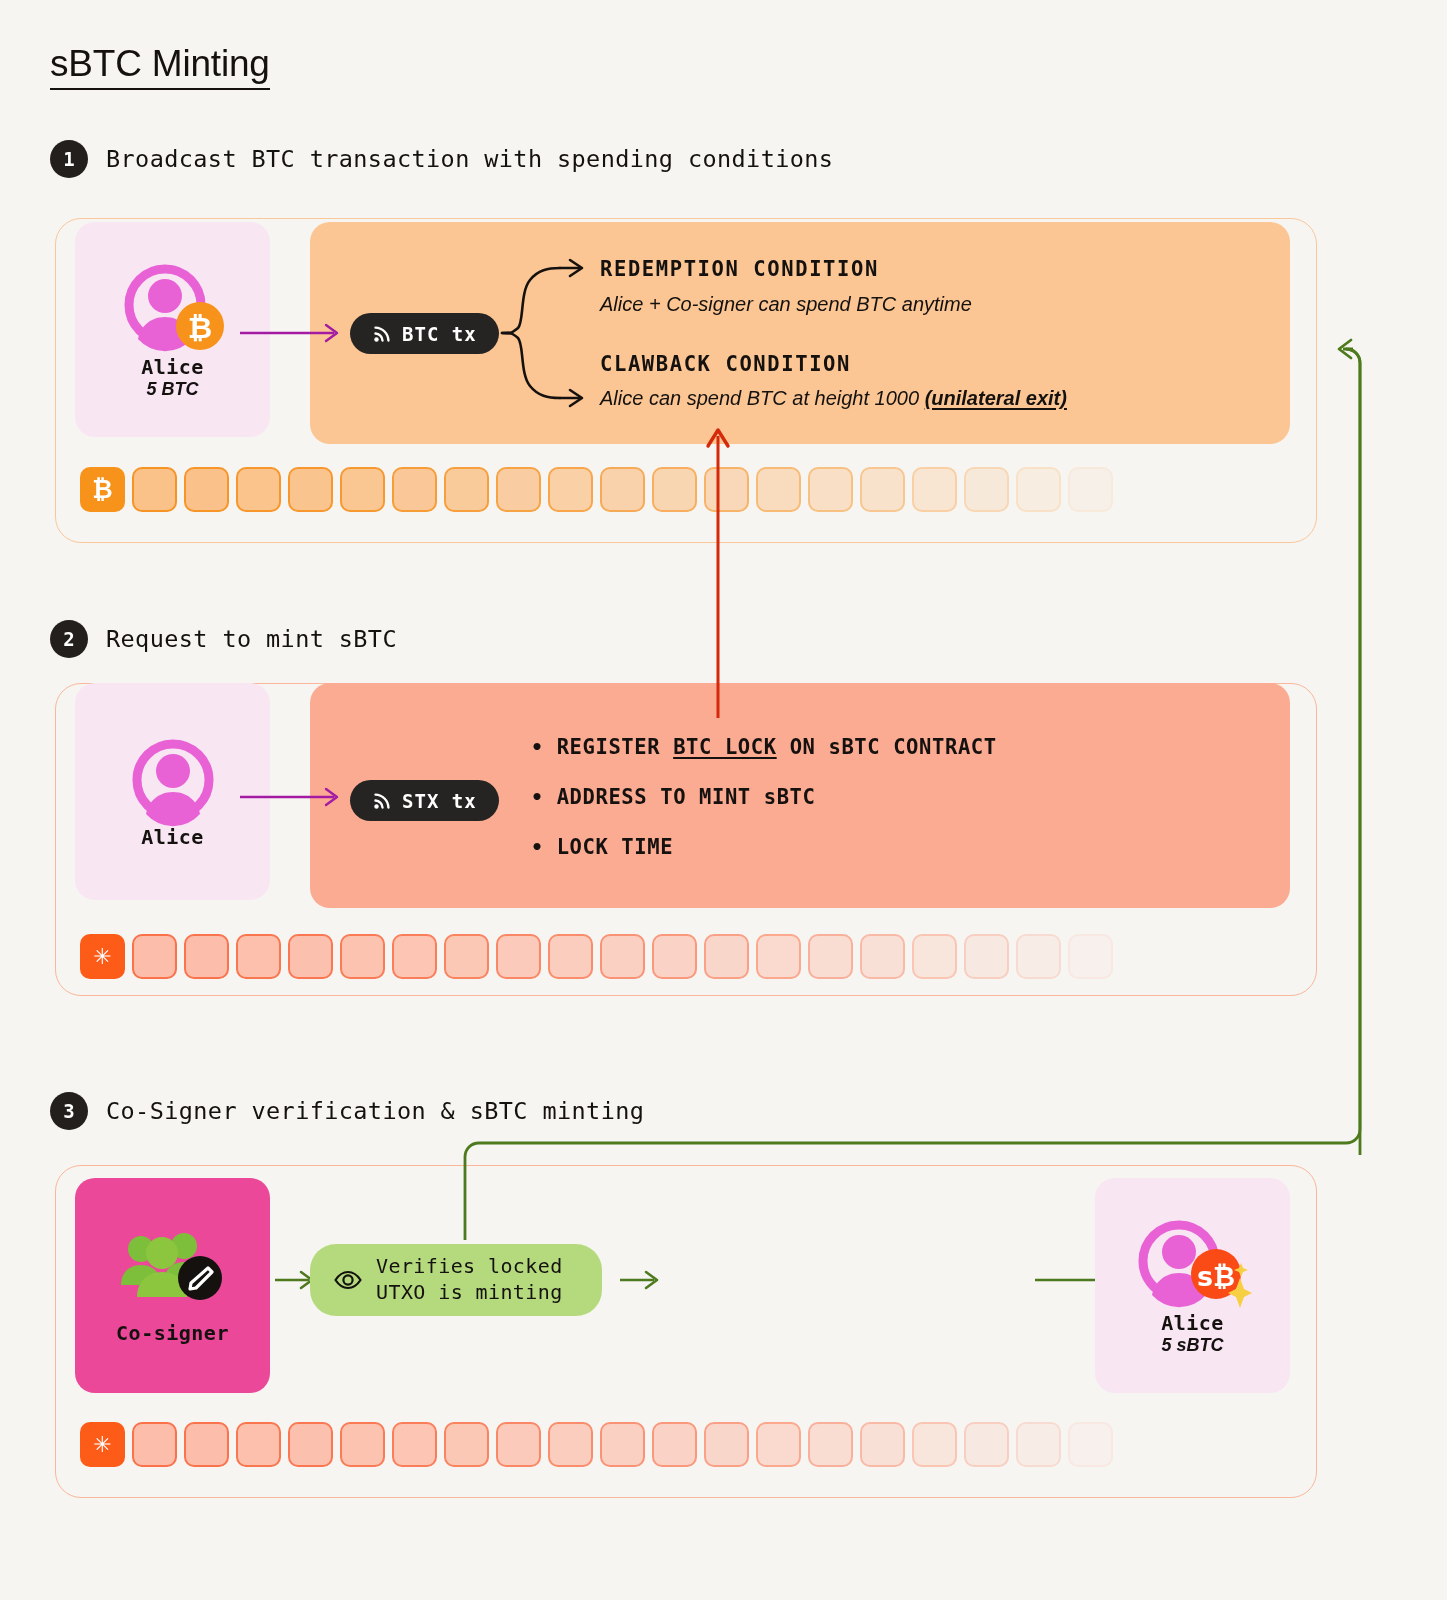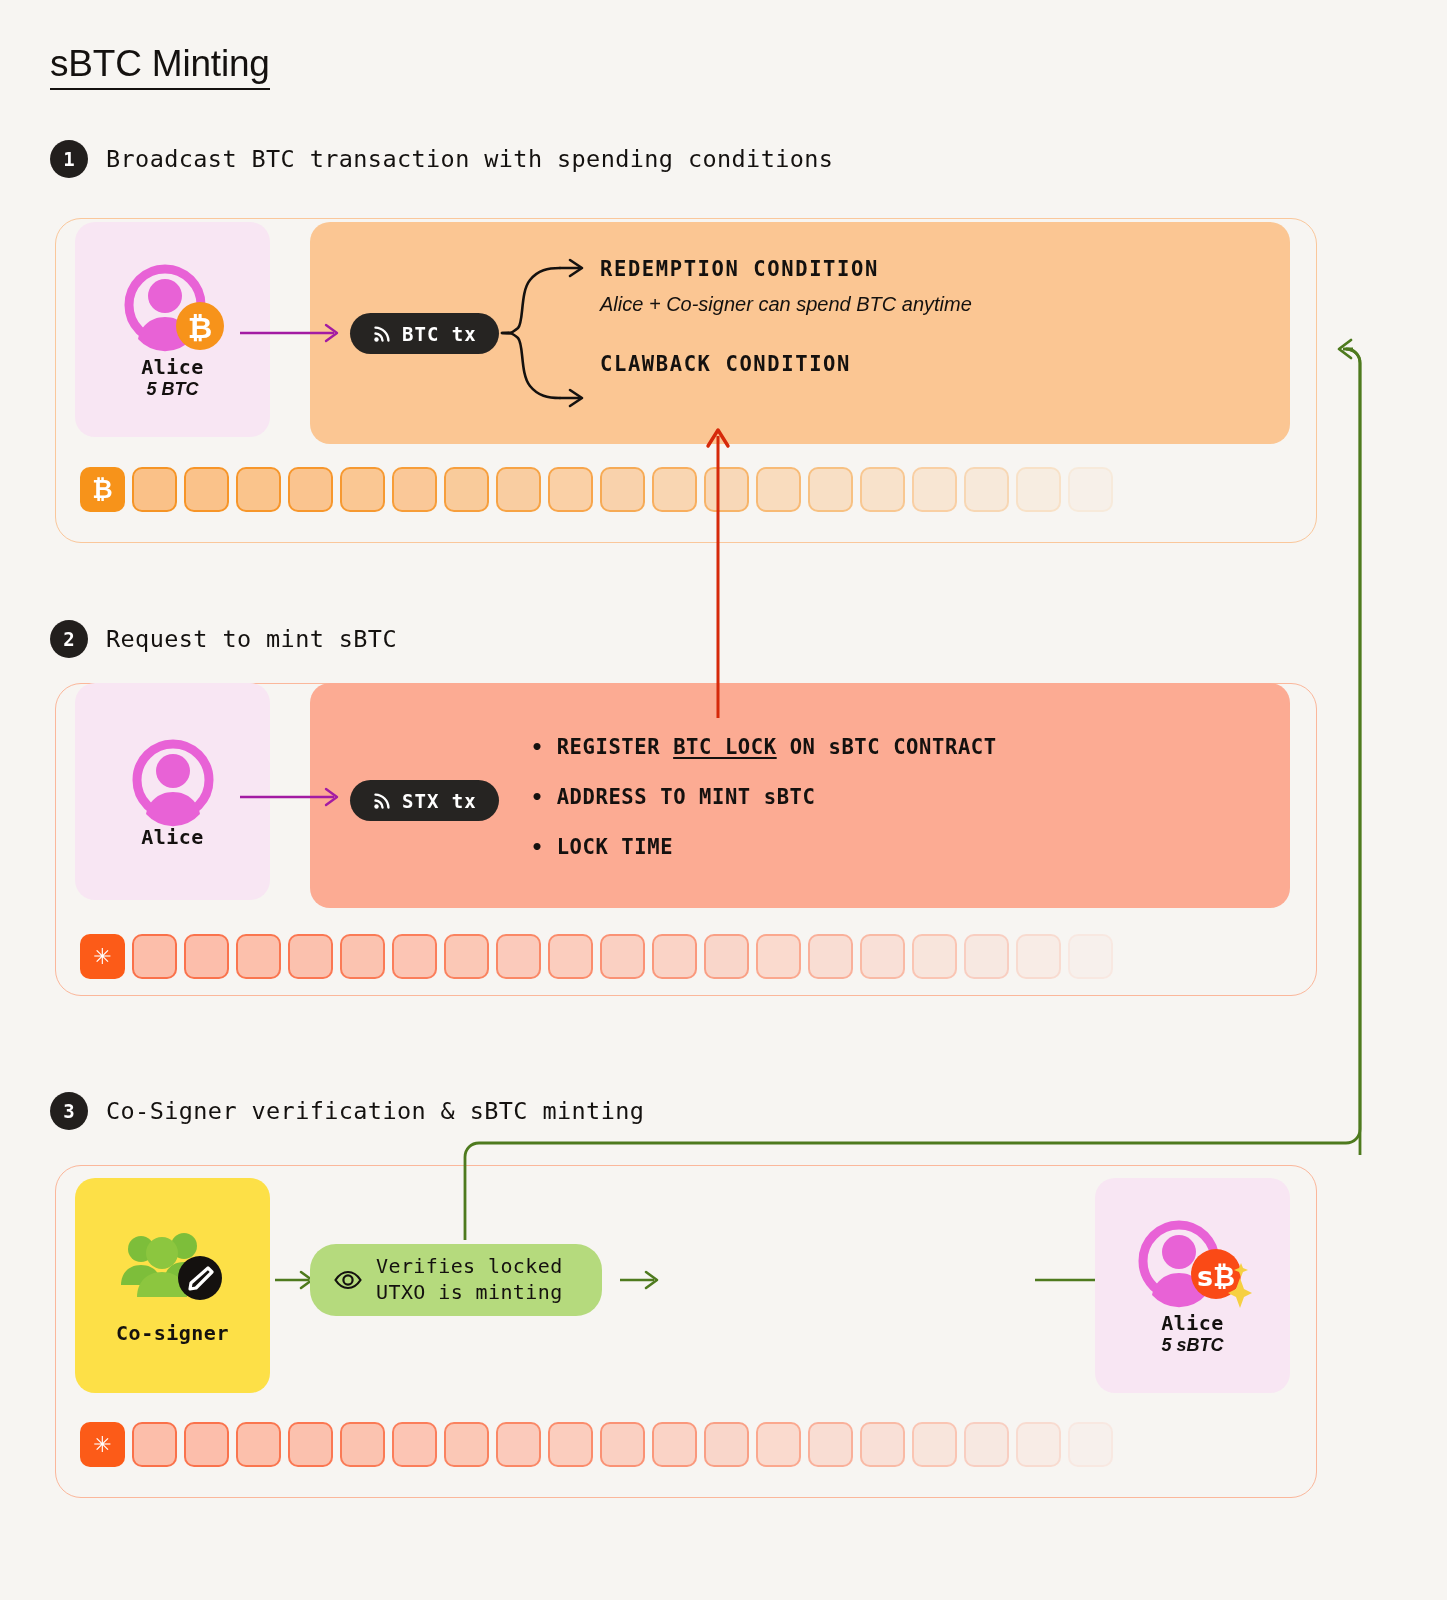--- a/index.html
+++ b/index.html
@@ -51,21 +51,21 @@
   .chain-panel.stx { border-color: #FBB79B; }
 
   
   .actor-card {
     position: absolute;
     border-radius: 20px;
     display: flex; flex-direction: column;
     align-items: center; justify-content: center;
   }
   .actor-card.pink { background: #F8E6F3; }
-  .actor-card.green { background: #fde047; gap: 14px; }
+  .actor-card.green { background: #ec4899; gap: 14px; }
   .actor-name {
     font-family: "DejaVu Sans Mono", monospace;
     font-size: 20px; font-weight: 700; color: #14110F;
     letter-spacing: 0.5px; 
   }
   .actor-amount {
     font-family: "Liberation Sans", sans-serif;
     font-size: 18px; font-style: italic; font-weight: 700;
     color: #14110F; letter-spacing: 0px; 
   }
@@ -205,20 +205,23 @@
       <path d="M60 148 L80 148" stroke="#14110F" stroke-width="2.6" fill="none" stroke-linecap="round"></path>
     </svg>
   </div>
 
   <div class="cond-title" style="left:600px; top:257px;">REDEMPTION CONDITION</div>
   <div class="cond-desc" style="left:600px; top:293px;">
     <span>Alice + Co-signer can spend BTC anytime</span>
   </div>
 
   <div class="cond-title" style="left:600px; top:352px;">CLAWBACK CONDITION</div>
+  <div class="cond-desc" style="left:600px; top:387px;">
+    <span>Alice can spend BTC at height 1000 </span><span class="emph">(unilateral exit)</span>
+  </div>
 
   <div class="blocks" id="blocks-1" style="left:80px; top:467px;">
       <div class="blk lead btc-lead">
         <span style="font-family: &quot;DejaVu Sans&quot;, sans-serif; font-size: 25px; font-weight: bold;">₿</span>
       </div>
       <div class="blk" style="background: rgba(250, 190, 130, 0.95); border: 2px solid rgba(246, 146, 33, 0.95);"></div>
       <div class="blk" style="background: rgba(250, 190, 130, 0.937); border: 2px solid rgba(246, 146, 33, 0.937);"></div>
       <div class="blk" style="background: rgba(250, 190, 130, 0.914); border: 2px solid rgba(246, 146, 33, 0.914);"></div>
       <div class="blk" style="background: rgba(250, 190, 130, 0.886); border: 2px solid rgba(246, 146, 33, 0.886);"></div>
       <div class="blk" style="background: rgba(250, 190, 130, 0.85); border: 2px solid rgba(246, 146, 33, 0.85);"></div>

